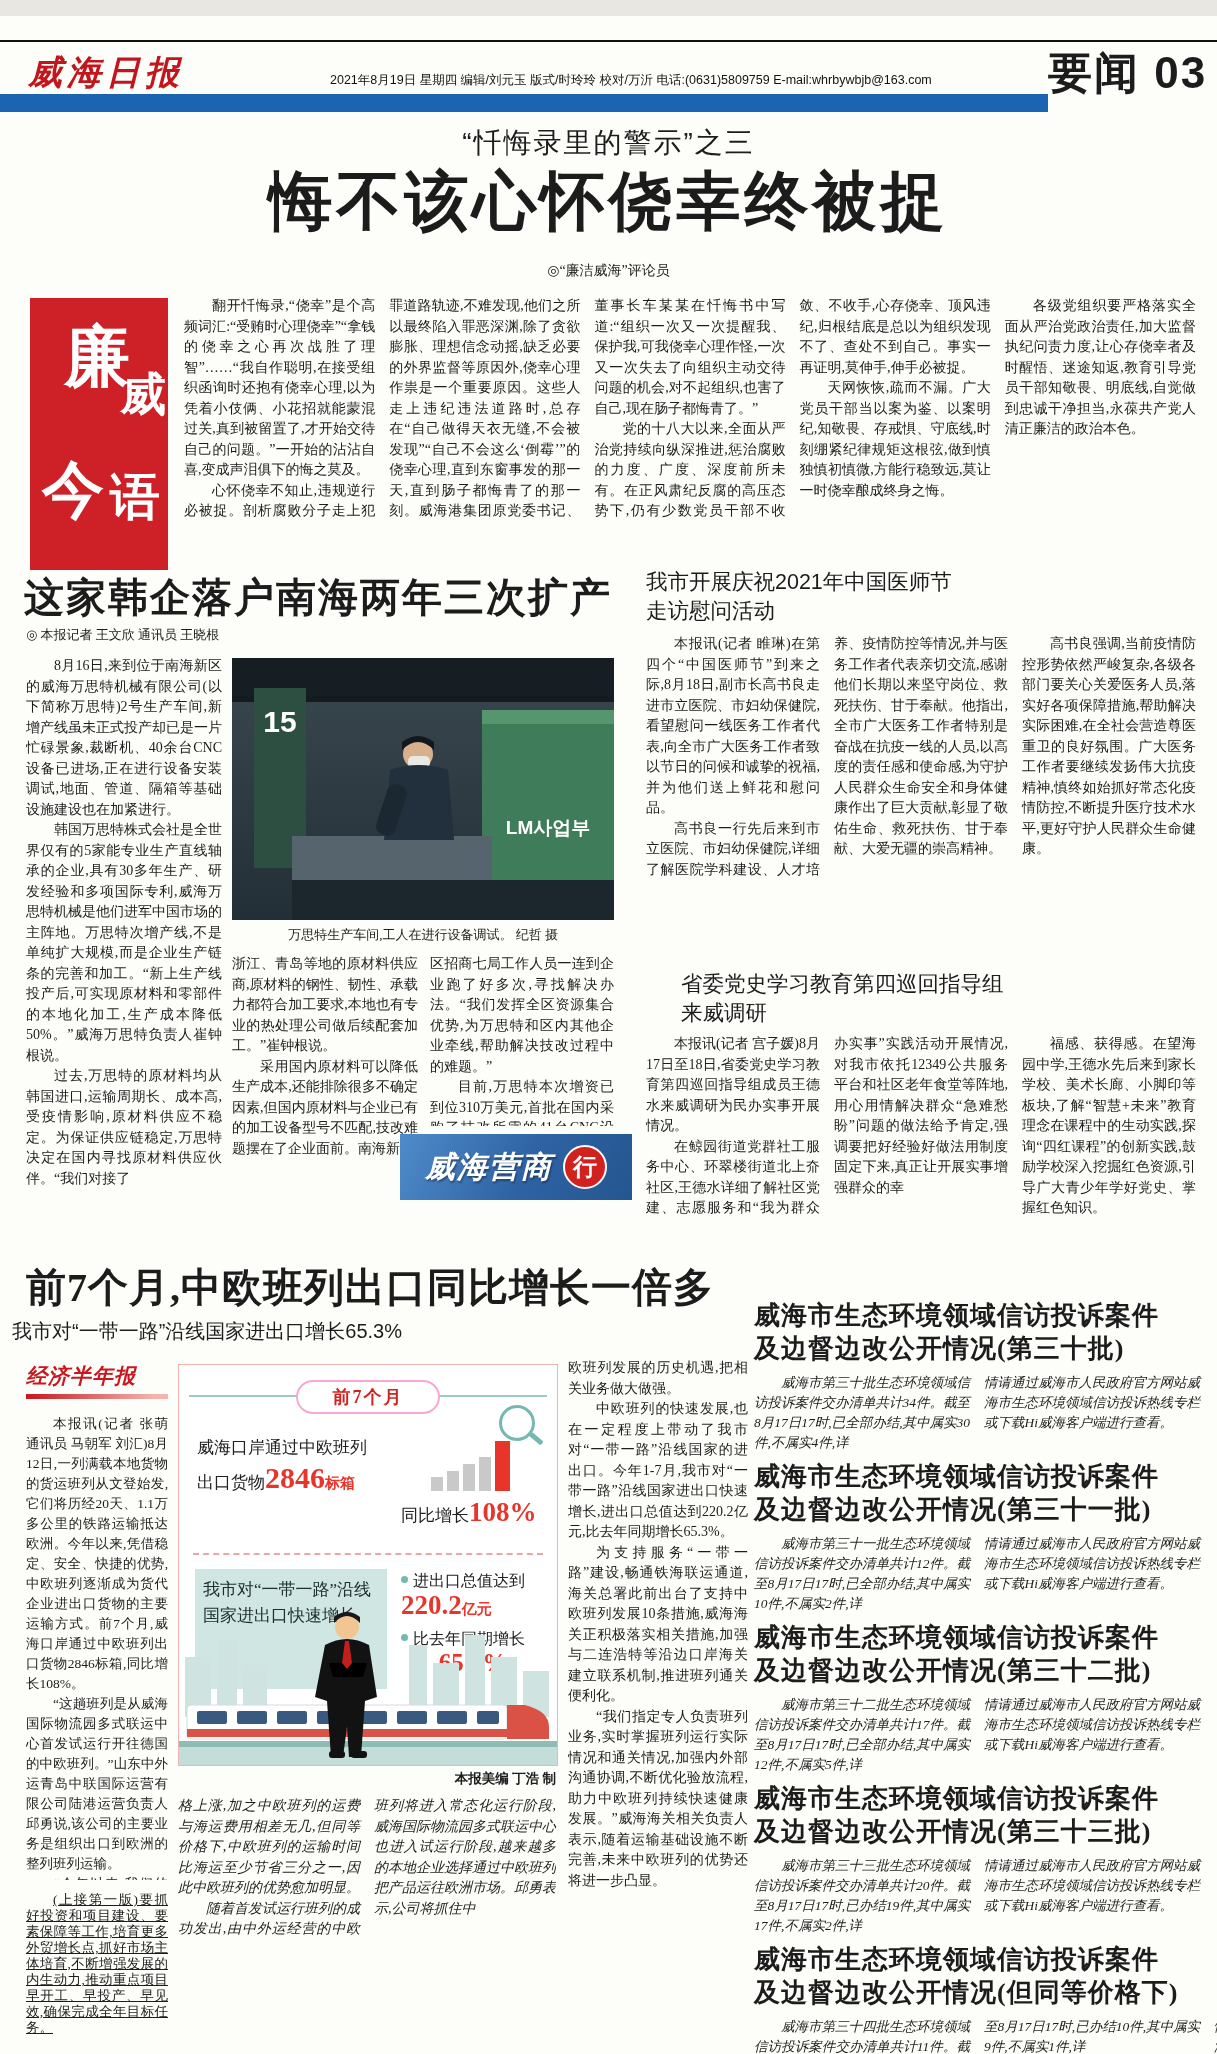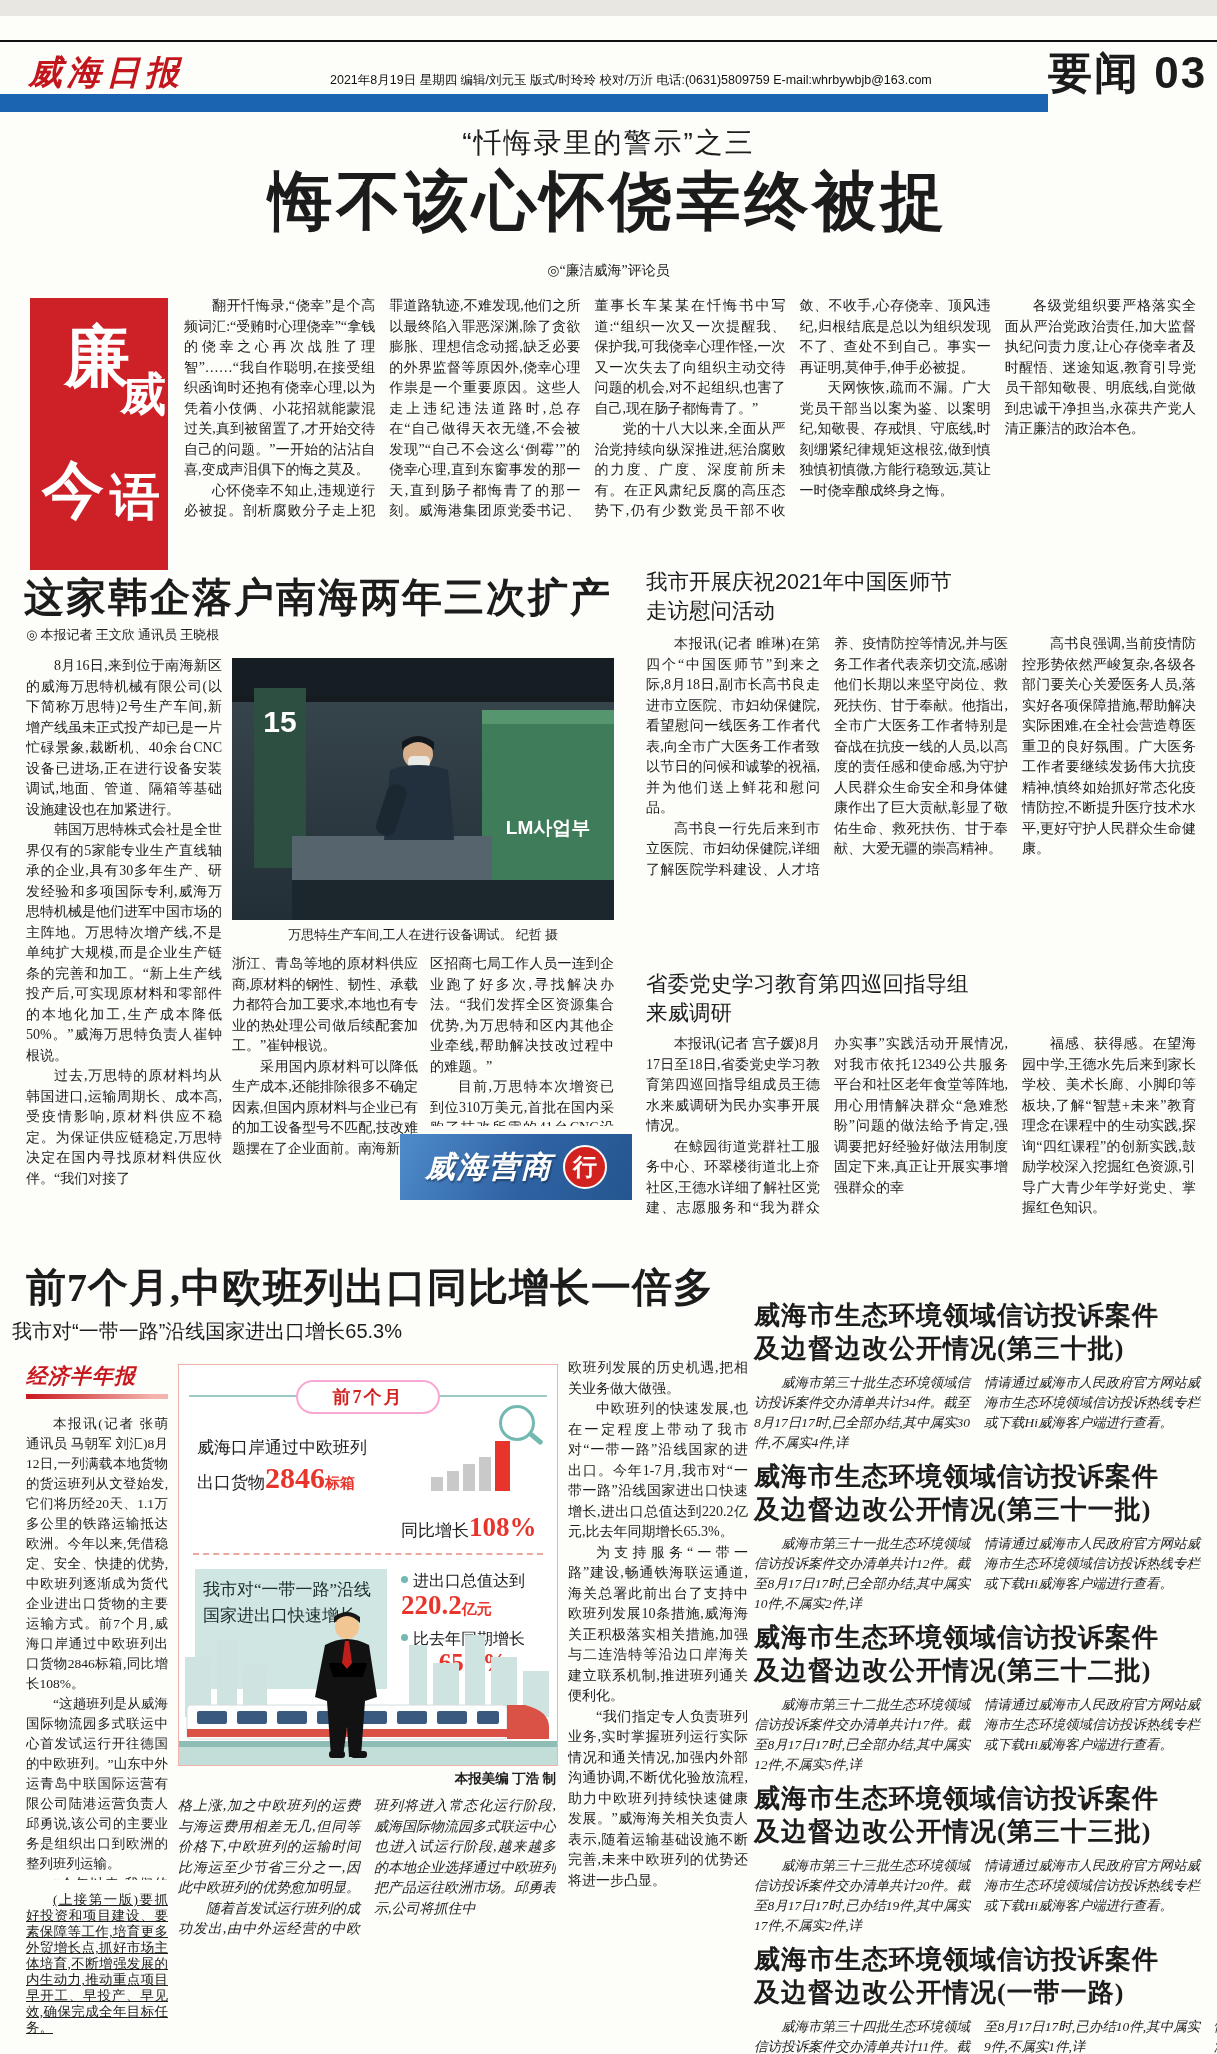--- a/index.html
+++ b/index.html
@@ -41,21 +41,21 @@
   #biz-banner{left:400px;top:1118px;width:232px;height:66px;
      background:linear-gradient(115deg,#4f8bca 0%,#2e62a3 55%,#24568f 100%);
      display:flex;align-items:center;justify-content:center;gap:10px;}
   #biz-banner .bt{color:#fff;font-size:30px;font-weight:bold;font-style:italic;letter-spacing:2px;
      text-shadow:1px 2px 2px rgba(0,0,0,.35);}
   #biz-banner .badge{width:40px;height:40px;border-radius:50%;background:#d2221f;color:#fff;
      display:flex;align-items:center;justify-content:center;font-size:24px;font-weight:bold;border:2px solid #fff;}
   
   #dd-headline{left:646px;top:552px;width:390px;font-size:21.5px;line-height:29px;}
   #dd-body{left:646px;top:618px;width:550px;height:322px;}
-  #ph-headline{left:646px;top:954px;width:390px;font-size:21.5px;line-height:29px;}
+  #ph-headline{left:681px;top:954px;width:390px;font-size:21.5px;line-height:29px;}
   #ph-body{left:646px;top:1018px;width:550px;height:252px;}
   .env-head{left:754px;width:446px;font-size:26px;line-height:33px;letter-spacing:1px;}
   .env-body{left:754px;width:446px;height:82px;font-size:13.5px;line-height:20px;}
   
   #rail-headline{left:26px;top:1244px;font-size:40px;letter-spacing:1px;}
   #rail-subhead{left:12px;top:1302px;font-size:20px;}
   #eco-label{left:26px;top:1346px;width:142px;}
   #eco-label .t{color:#c8171e;font-size:21px;font-weight:bold;font-style:italic;letter-spacing:1px;}
   #eco-label .bar{height:5px;margin-top:4px;background:linear-gradient(90deg,#c8171e,#f4b4ad 90%);}
   #rail-left{left:26px;top:1398px;width:142px;height:466px;font-size:13.5px;line-height:20px;}
@@ -67,21 +67,21 @@
   #info .topline{position:absolute;left:10px;right:10px;top:30px;height:2px;background:#9ccac4;}
   #info .pill{position:absolute;left:50%;top:15px;transform:translateX(-50%);width:140px;height:30px;
      border:2px solid #f9a8d4;border-radius:17px;background:#fff;color:#d2221f;font-size:18px;font-weight:bold;
      display:flex;align-items:center;justify-content:center;letter-spacing:2px;}
   #info .stat1{position:absolute;left:18px;top:68px;width:215px;font-size:17px;line-height:30px;color:#222;}
   #info .bars{position:absolute;left:252px;top:62px;width:110px;height:64px;display:flex;align-items:flex-end;gap:4px;}
   #info .bars i{display:block;background:#c9c9c9;width:12px;}
   #info .bars i.r{background:#e8352c;width:15px;}
   #info .mag{position:absolute;left:320px;top:40px;width:30px;height:30px;border:3px solid #74b9b1;border-radius:50%;background:rgba(255,255,255,.25);}
   #info .mag:after{content:"";position:absolute;left:26px;top:28px;width:16px;height:5px;background:#74b9b1;transform:rotate(40deg);border-radius:2px;}
-  #info .stat2{position:absolute;left:222px;top:147px;font-size:17px;color:#222;white-space:nowrap;}
+  #info .stat2{position:absolute;left:222px;top:132px;font-size:17px;color:#222;white-space:nowrap;}
   #info .dash{position:absolute;left:14px;right:14px;top:188px;border-top:2px dashed #eba89e;}
   #info .tealbox{position:absolute;left:16px;top:204px;width:176px;height:104px;background:#cfe6e2;
      padding:8px 8px;font-size:17px;line-height:26px;color:#20302e;}
   #info .bullets{position:absolute;left:222px;top:204px;width:144px;font-size:16px;line-height:24px;color:#222;}
   #info .bullets .dot{display:inline-block;width:7px;height:7px;border-radius:50%;background:#74b9b1;margin-right:5px;vertical-align:3px;}
   #info svg{position:absolute;left:0;top:240px;}
   #info-credit{left:178px;top:1754px;width:378px;text-align:right;font-size:13.5px;font-weight:bold;}
   .big-red{color:#e8352c;font-weight:bold;}
 </style>
 </head>
@@ -218,21 +218,21 @@
     <div>威海市生态环境领域信访投诉案件</div>
     <div>及边督边改公开情况(第三十三批)</div>
   </div>
   <div class="abs env-body jt cols2" style="top:1840px;">
     <p>威海市第三十三批生态环境领域信访投诉案件交办清单共计20件。截至8月17日17时,已办结19件,其中属实17件,不属实2件,详</p>
     <p style="text-indent:0;">情请通过威海市人民政府官方网站威海市生态环境领域信访投诉热线专栏或下载Hi威海客户端进行查看。</p>
   </div>
 
   <div class="abs env-head serif-head" style="top:1927px;">
     <div>威海市生态环境领域信访投诉案件</div>
-    <div>及边督边改公开情况(一带一路)</div>
+    <div>及边督边改公开情况(但同等价格下)</div>
   </div>
   <div class="abs env-body jt cols2" style="top:2001px;height:50px;">
     <p>威海市第三十四批生态环境领域信访投诉案件交办清单共计11件。截至8月17日17时,已办结10件,其中属实9件,不属实1件,详</p>
     <p style="text-indent:0;">情请通过威海市人民政府官方网站威海市生态环境领域信访投诉热线专栏或下载Hi威海客户端进行查看。</p>
   </div>
 
   <div id="rail-headline" class="abs serif-head">前7个月,中欧班列出口同比增长一倍多</div>
   <div id="rail-subhead" class="abs sans-head">我市对“一带一路”沿线国家进出口增长65.3%</div>
 
   <div id="eco-label" class="abs">

